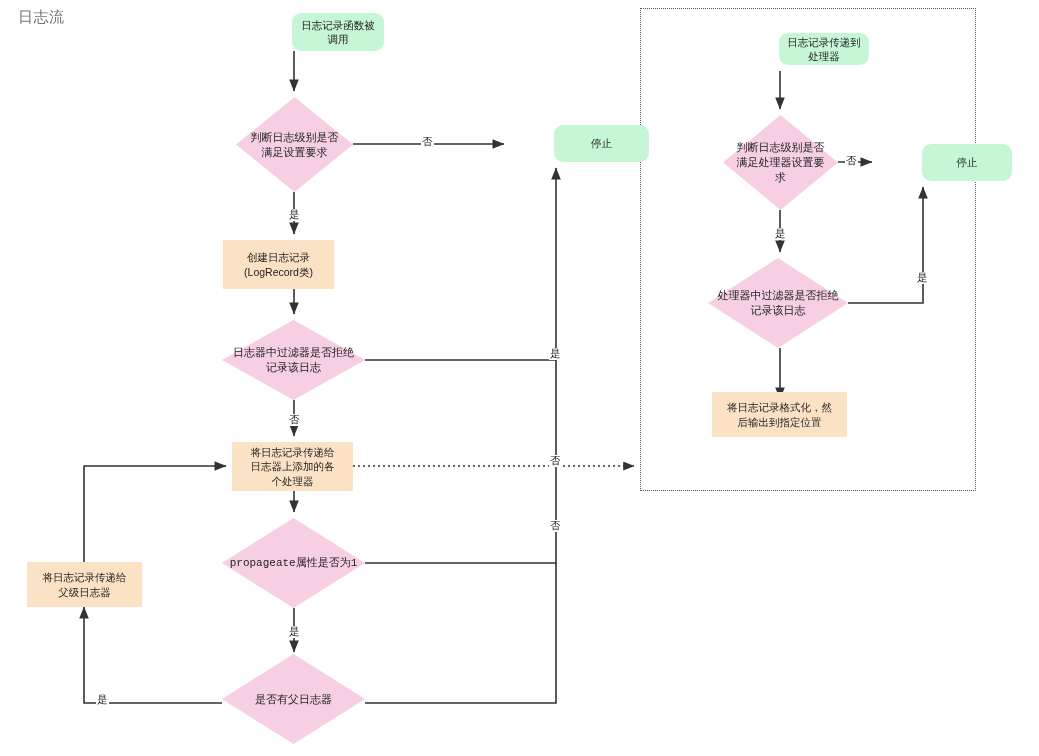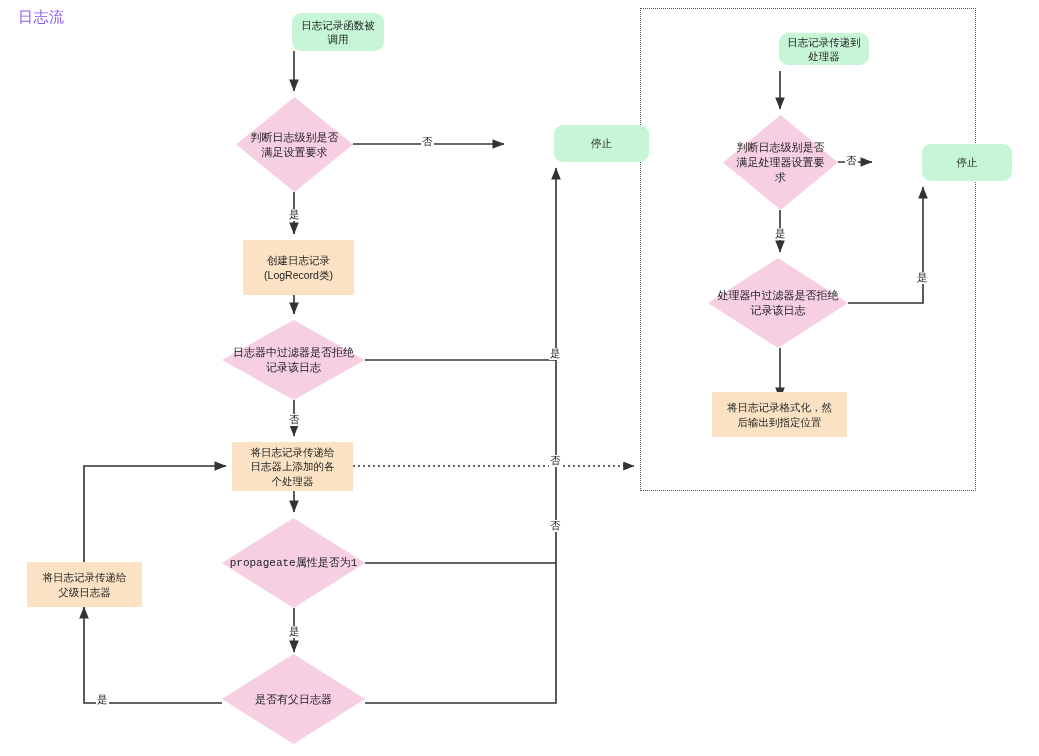--- a/index.html
+++ b/index.html
@@ -15,21 +15,21 @@
     width: 1039px;
     height: 756px;
     background: #ffffff;
     overflow: hidden;
   }
   #title {
     position: absolute;
     left: 18px;
     top: 8px;
     font-size: 15px;
-    color: #8b5cf6;
+    color: #737373;
     letter-spacing: 0.5px;
   }
   svg.edges {
     position: absolute;
     left: 0;
     top: 0;
     width: 1039px;
     height: 756px;
     pointer-events: none;
   }
@@ -164,21 +164,21 @@
   <div class="diamond-wrap" style="left:236px; top:97px; width:117px; height:95px;">
     <svg width="117" height="95" viewBox="0 0 117 95">
         <polygon points="58.5,0 117,47.5 58.5,95 0,47.5" fill="#f7cfe3"></polygon>
       </svg>
     <div class="diamond-label">判断日志级别是否
 满足设置要求</div>
   </div>
 
   <div class="node terminal" style="left:510px; top:125px; width:95px; height:37px;">停止</div>
 
-  <div class="node process" style="left:243px; top:240px; width:111px; height:55px;">创建日志记录
+  <div class="node process" style="left:223px; top:240px; width:111px; height:49px;">创建日志记录
 (LogRecord类)</div>
 
   <div class="diamond-wrap" style="left:222px; top:320px; width:143px; height:80px;">
     <svg width="143" height="80" viewBox="0 0 143 80">
         <polygon points="71.5,0 143,40 71.5,80 0,40" fill="#f7cfe3"></polygon>
       </svg>
     <div class="diamond-label">日志器中过滤器是否拒绝
 记录该日志</div>
   </div>
 

